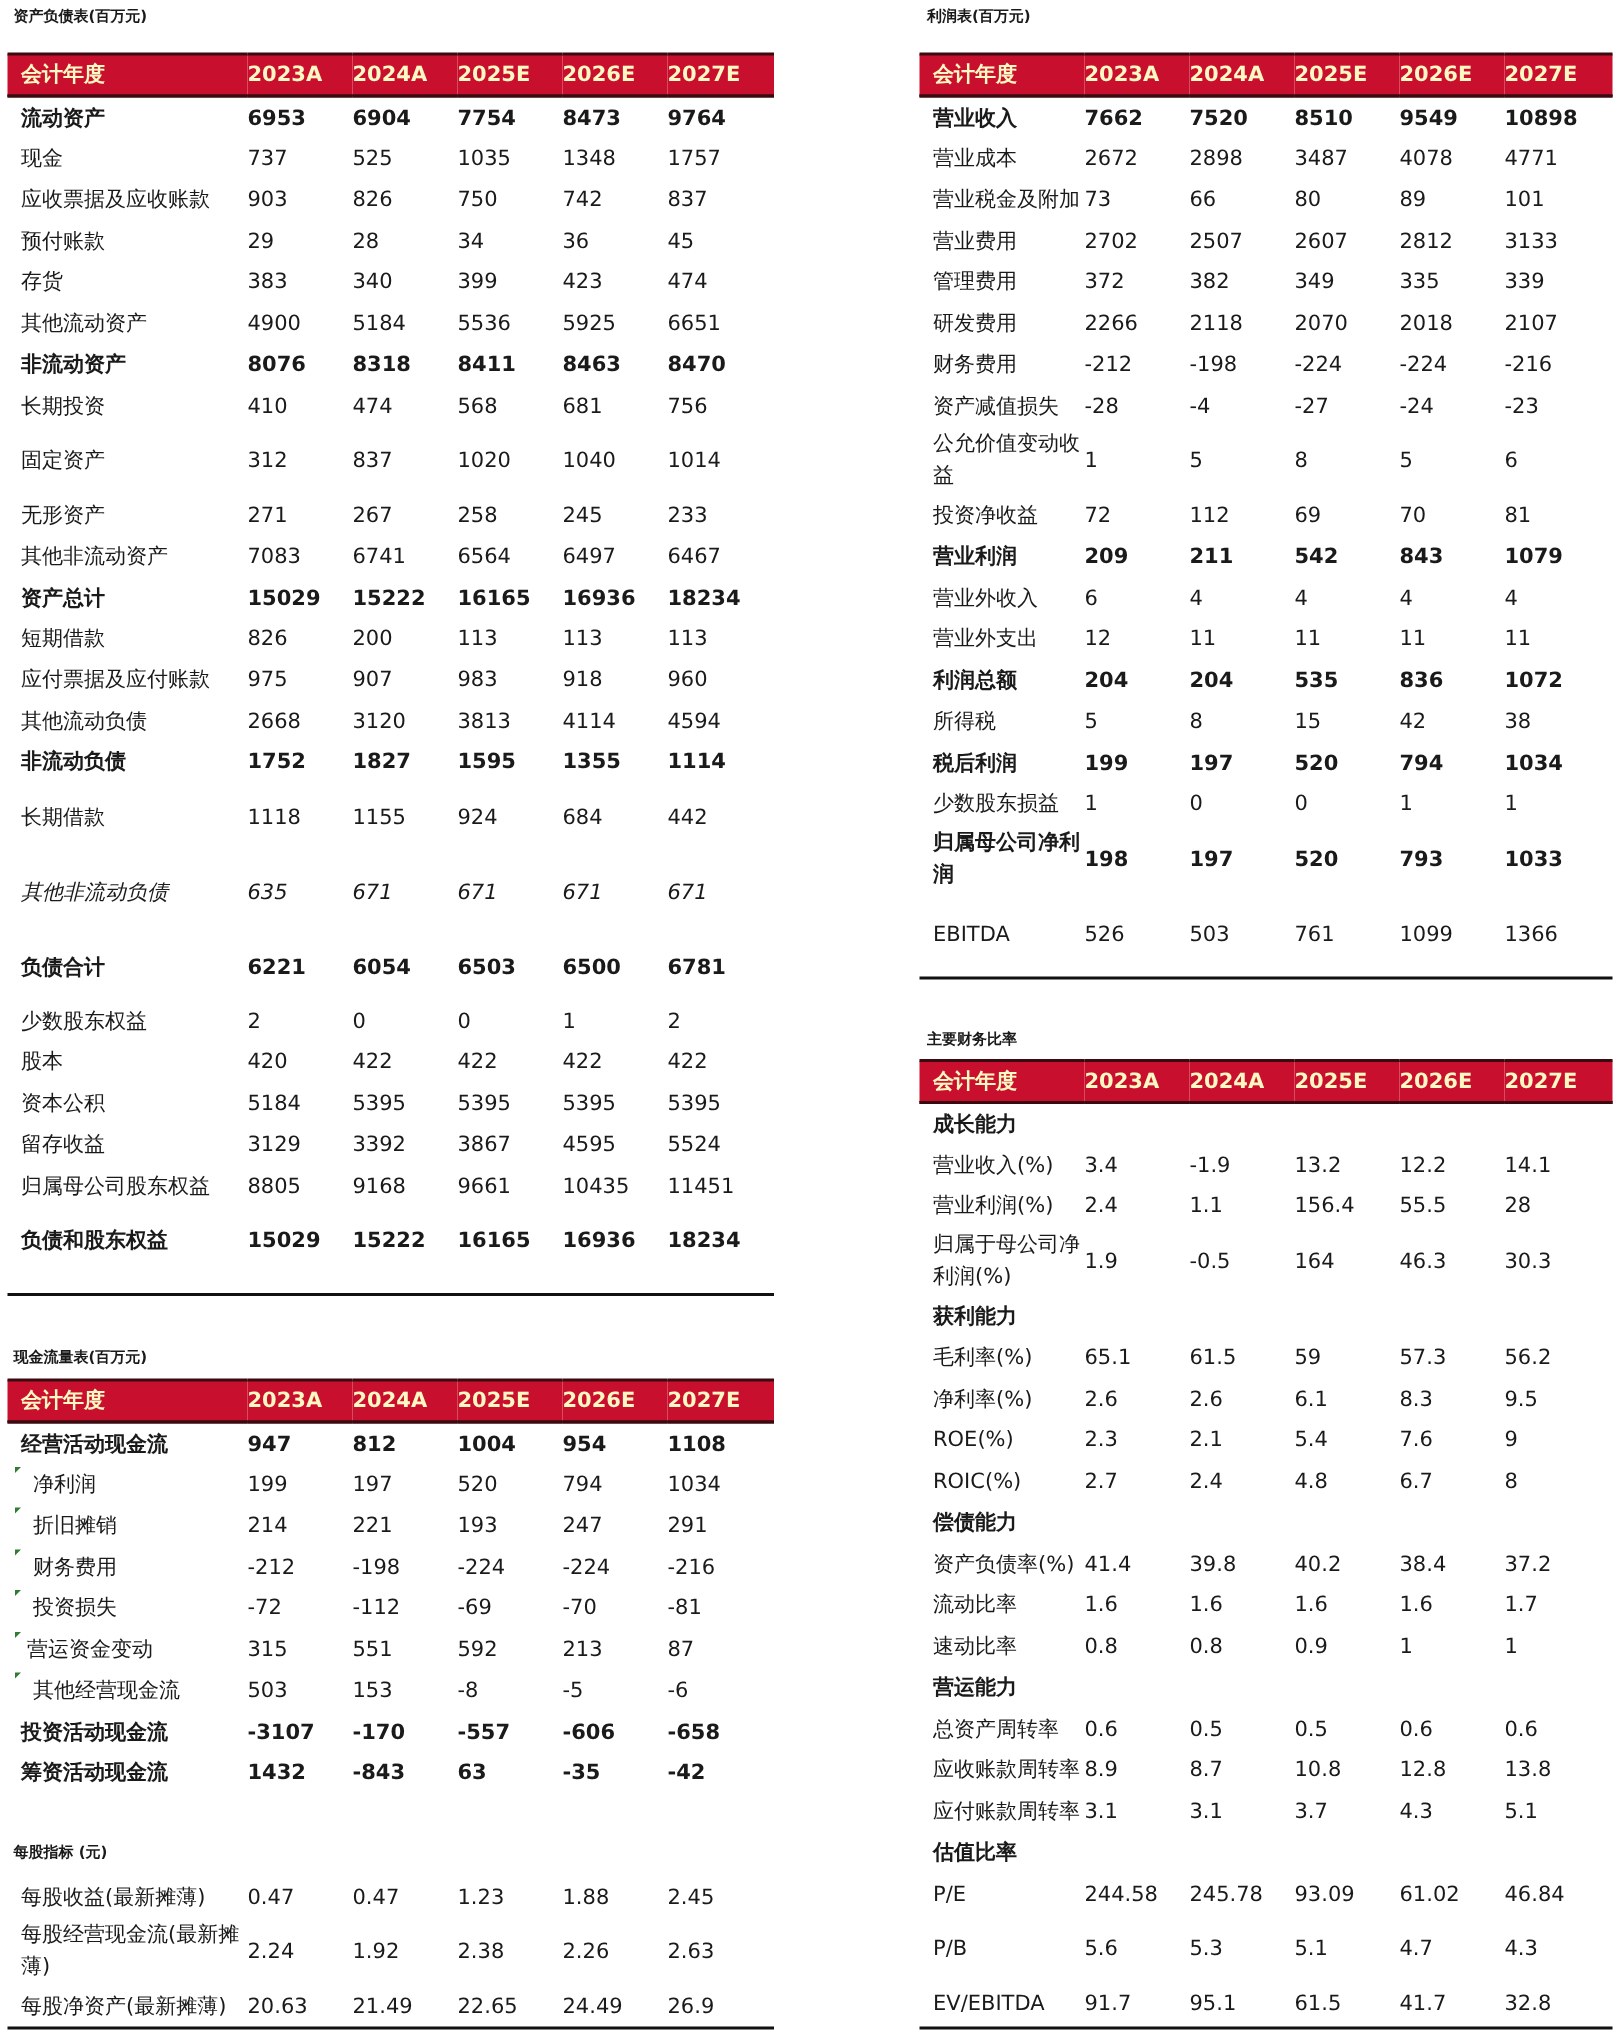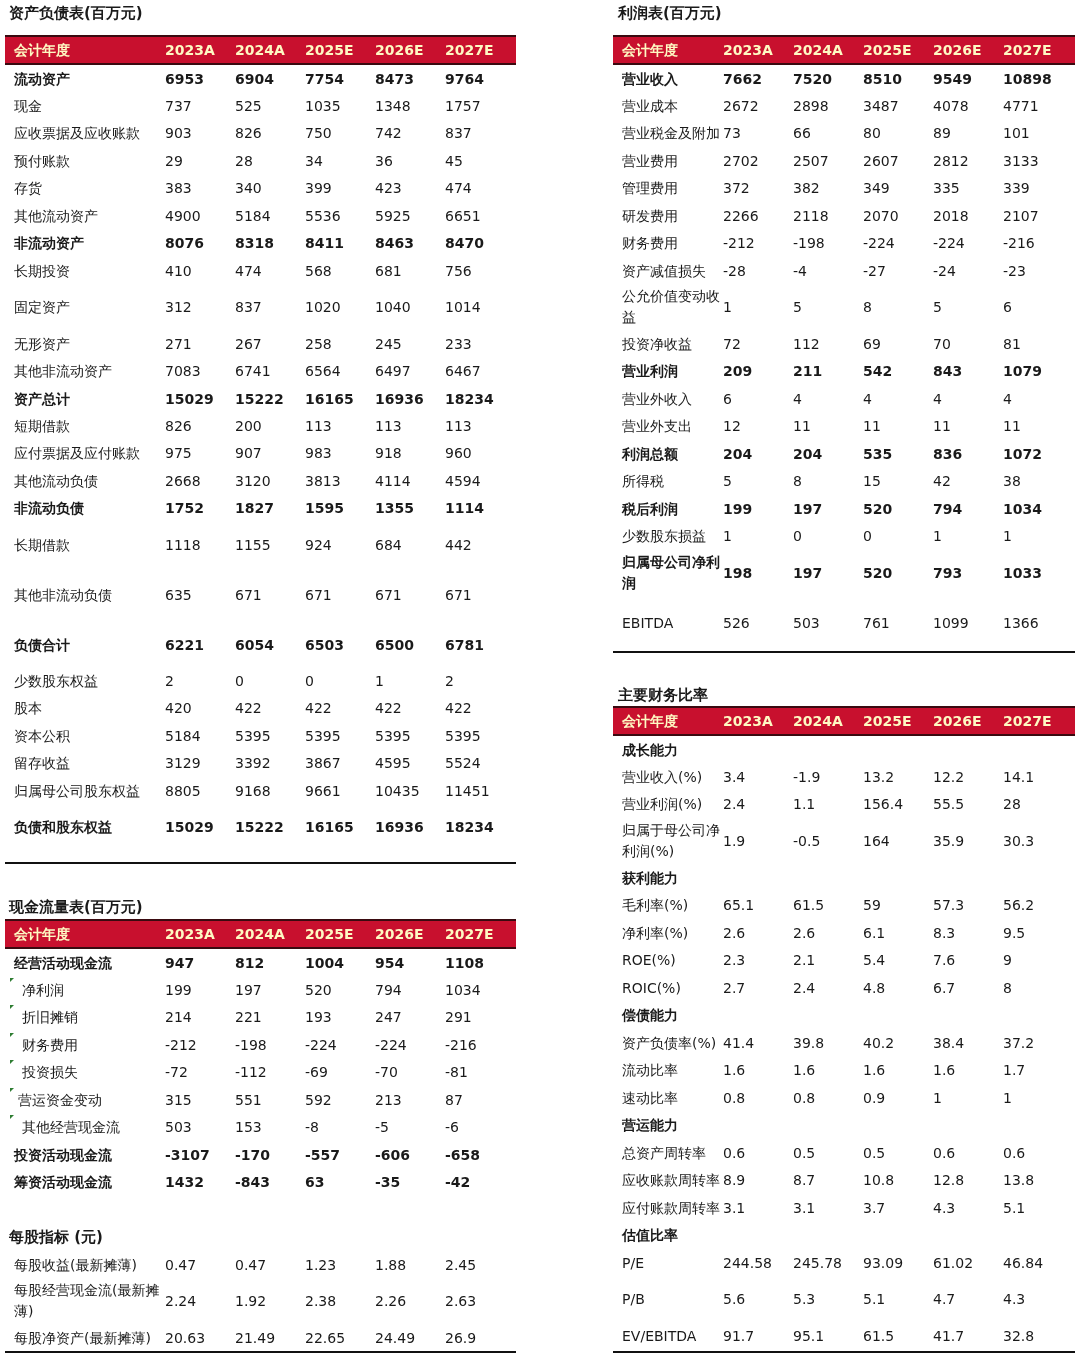--- a/index.html
+++ b/index.html
@@ -1,18 +1,18 @@
 <!DOCTYPE html>
 <html><head>
 <meta charset="utf-8">
 <style>
   * { box-sizing: border-box; margin: 0; padding: 0; }
   html, body { width: 1080px; height: 1358px; background: #ffffff; overflow: hidden; }
   body { position: relative; font-family: "DejaVu Sans", "Liberation Sans", sans-serif; color: #1a1a1a; font-size: 14px; }
-  .section-title { position: absolute; font-weight: bold; font-size: 15px; white-space: nowrap; }
+  .section-title { position: absolute; font-weight: bold; font-size: 10px; white-space: nowrap; }
   table { border-collapse: collapse; table-layout: fixed; position: absolute; }
   td, th { font-size: 14px; line-height: 18px; vertical-align: middle; padding: 0; text-align: left; font-weight: normal; white-space: nowrap; }
   th { color: #fef9c3; font-weight: bold; background: #C8102E; height: 28px; }
   thead tr { border-top: 2px solid #3a0a10; border-bottom: 2px solid #3a0a10; }
   th:first-child, td:first-child { padding-left: 9px; }
   td.wrap { white-space: normal; line-height: 21px; }
   tr.bold td { font-weight: bold; }
   tr.cat td { font-weight: bold; }
   .bottom-rule { position: absolute; height: 2px; background: #111; }
   .cf-sub { position: relative; }
@@ -172,21 +172,21 @@
         <td>1114</td>
       </tr>
       <tr style="height: 45px;">
         <td><span>长期借款</span></td>
         <td>1118</td>
         <td>1155</td>
         <td>924</td>
         <td>684</td>
         <td>442</td>
       </tr>
-      <tr style="height: 55px;">
+      <tr style="height: 55px; font-style: italic;">
         <td><span>其他非流动负债</span></td>
         <td>635</td>
         <td>671</td>
         <td>671</td>
         <td>671</td>
         <td>671</td>
       </tr>
       <tr class="bold" style="height: 45px;">
         <td><span>负债合计</span></td>
         <td>6221</td>
@@ -602,21 +602,21 @@
         <td>1.1</td>
         <td>156.4</td>
         <td>55.5</td>
         <td>28</td>
       </tr>
       <tr style="height: 46px;">
         <td class="wrap"><span>归属于母公司净利润(%)</span></td>
         <td>1.9</td>
         <td>-0.5</td>
         <td>164</td>
-        <td>35.9</td>
+        <td>46.3</td>
         <td>30.3</td>
       </tr>
       <tr class="cat" style="height: 27px;">
         <td><span>获利能力</span></td>
         <td></td>
         <td></td>
         <td></td>
         <td></td>
         <td></td>
       </tr>

